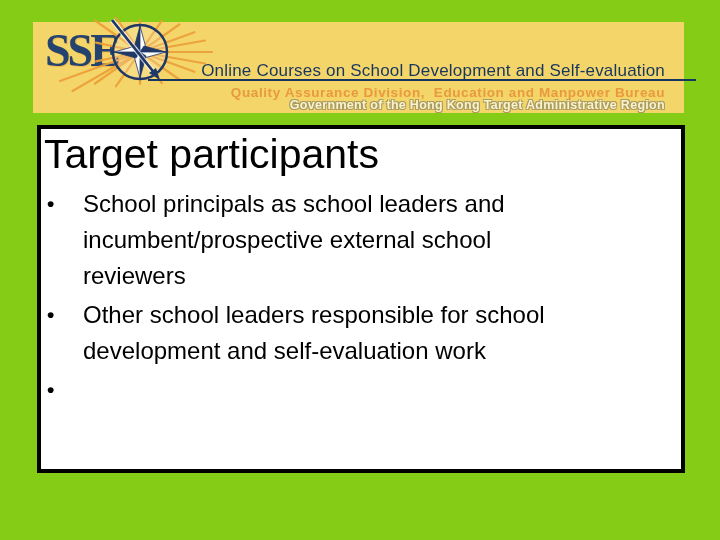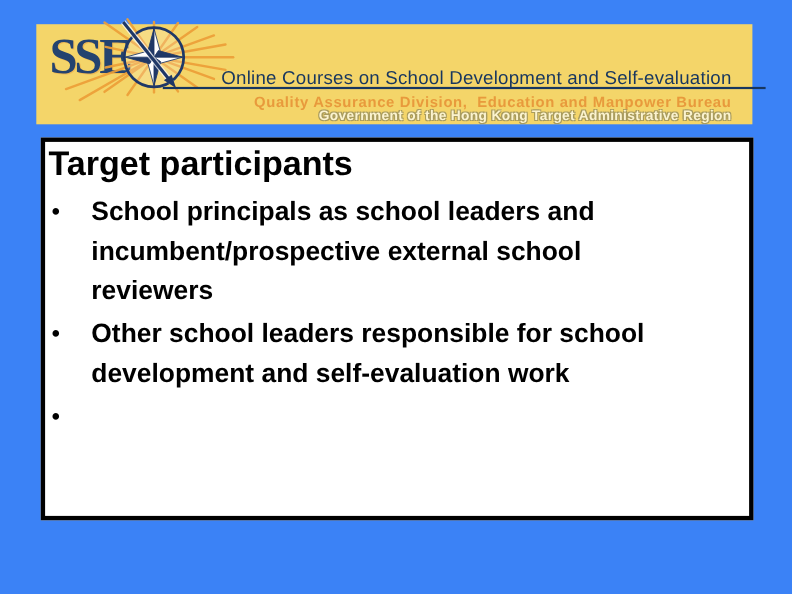--- a/index.html
+++ b/index.html
@@ -5,21 +5,21 @@
   html, body { margin: 0; padding: 0; }
   body {
     width: 720px; height: 540px;
     background: #ffffff;
     font-family: "Liberation Sans", sans-serif;
     overflow: hidden;
   }
   .slide {
     position: relative;
     width: 720px; height: 540px;
-    background: #3b82f6;
+    background: #84cc16;
   }
 
   
   .banner {
     position: absolute;
     left: 33px; top: 22px;
     width: 651px; height: 91px;
     background: #F4D569;
   }
   .banner-rule {
@@ -76,41 +76,41 @@
   .content-box {
     position: absolute;
     left: 37px; top: 125px;
     width: 640px; height: 340px;
     background: #ffffff;
     border: 4px solid #000000;
     color: #000000;
   }
   .box-title {
     margin: 2px 0 8px 3px;
-    font-size: 31px; font-weight: bold;
+    font-size: 41px; font-weight: normal;
     line-height: 1.15;
     color: #000000;
   }
   .bullet-list { margin: 0; padding: 0; list-style: none; }
   .bullet-row {
     display: flex;
     align-items: flex-start;
     margin-bottom: 3px;
   }
   .bullet-marker {
     flex: 0 0 42px;
     padding-left: 6px;
     box-sizing: border-box;
     font-size: 21px;
     line-height: 36px;
     font-weight: bold;
   }
   .bullet-text {
     font-size: 24px;
-    font-weight: bold;
+    font-weight: normal;
     line-height: 36px;
     white-space: pre-line;
   }
 </style>
 </head>
 <body>
 
 <div class="slide">
 
   <header class="banner">

